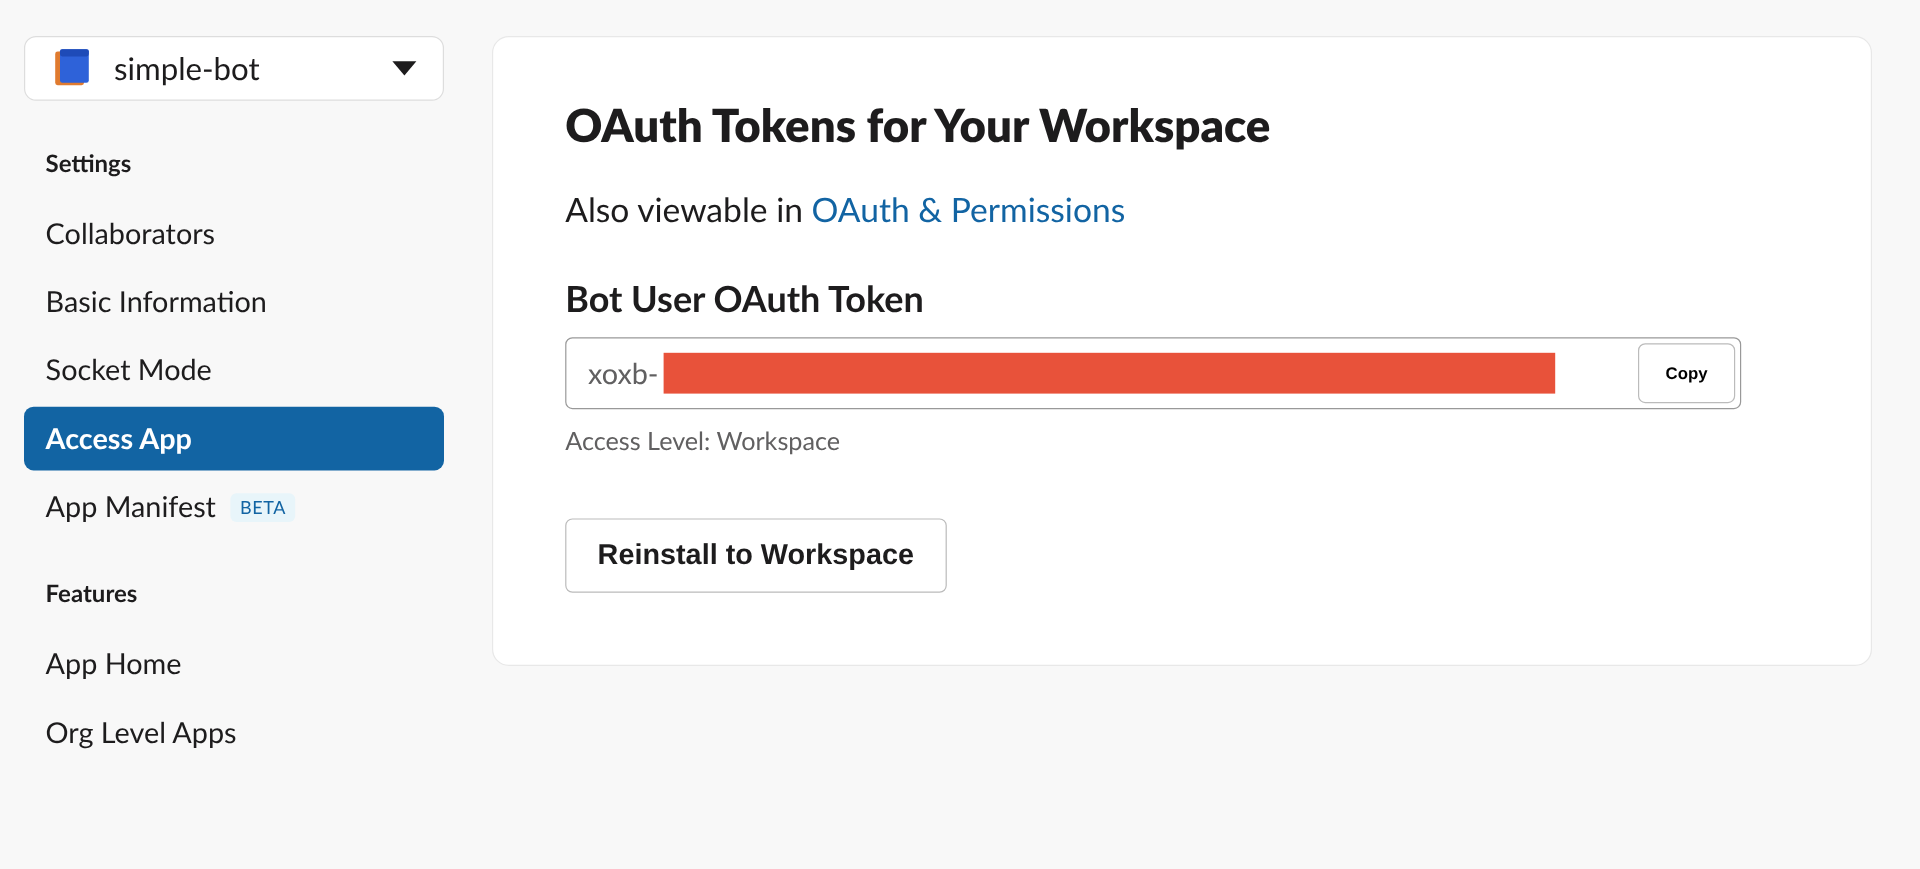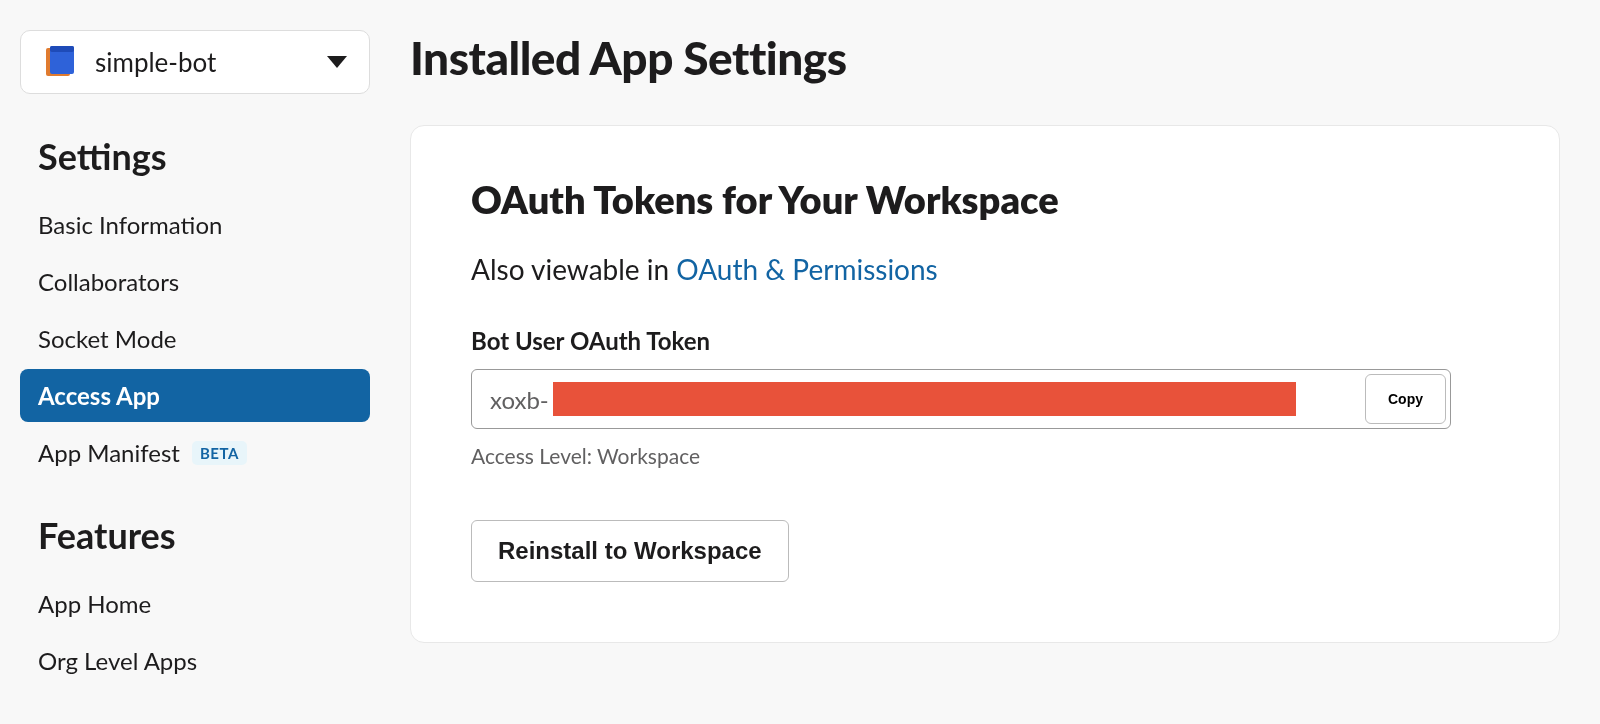--- a/index.html
+++ b/index.html
@@ -18,21 +18,21 @@
   }
   .sidebar {
     width: 390px;
     padding: 30px 20px 0 20px;
     flex-shrink: 0;
   }
   .app-selector {
     background: #fff;
     border: 1px solid #ddd;
     border-radius: 10px;
-    height: 64px;
+    height: 54px;
     display: flex;
     align-items: center;
     padding: 0 22px;
     cursor: pointer;
     margin-bottom: 40px;
   }
   .app-selector .book-icon {
     width: 36px;
     height: 36px;
     margin-right: 16px;
@@ -47,21 +47,21 @@
     flex: 1;
   }
   .app-selector .caret {
     width: 0;
     height: 0;
     border-left: 10px solid transparent;
     border-right: 10px solid transparent;
     border-top: 12px solid #1d1c1d;
   }
   .nav-group-title {
-    font-size: 36px;
+    font-size: 20px;
     font-weight: 700;
     color: #1d1c1d;
     margin: 0 0 20px 18px;
   }
   .nav-item {
     font-size: 24px;
     font-weight: 400;
     color: #1d1c1d;
     padding: 12px 18px;
     border-radius: 8px;
@@ -72,21 +72,21 @@
     margin-bottom: 4px;
   }
   .nav-item.active {
     background: #1264a3;
     color: #fff;
     font-weight: 700;
   }
   .beta-badge {
     display: inline-block;
     font-size: 15px;
-    font-weight: 700;
+    font-weight: 400;
     color: #1264a3;
     background: #e8f5fa;
     border-radius: 5px;
     padding: 3px 8px;
     letter-spacing: 0.5px;
   }
   .nav-spacer { height: 30px; }
 
   .main {
     flex: 1;
@@ -114,21 +114,21 @@
   .subtext {
     font-size: 28px;
     color: #1d1c1d;
     margin-bottom: 40px;
   }
   .subtext a {
     color: #1264a3;
     text-decoration: none;
   }
   .field-label {
-    font-size: 24px;
+    font-size: 30px;
     font-weight: 700;
     color: #1d1c1d;
     margin-bottom: 14px;
   }
   .token-row {
     display: flex;
     align-items: stretch;
     border: 1px solid #999;
     border-radius: 6px;
     height: 60px;
@@ -201,24 +201,24 @@
           <rect x="7" y="2" width="24" height="6" rx="2" fill="#1e4bb8"></rect>
         </svg>
       </span>
       <span class="app-name">simple-bot</span>
       <span class="caret"></span>
     </div>
 
     <div>
       <div class="nav-group-title">Settings</div>
       <div class="nav-item">
+        <span>Collaborators</span>
+      </div>
+      <div class="nav-item">
         <span>Basic Information</span>
-      </div>
-      <div class="nav-item">
-        <span>Collaborators</span>
       </div>
       <div class="nav-item">
         <span>Socket Mode</span>
       </div>
       <div class="nav-item active">
         <span>Access App</span>
       </div>
       <div class="nav-item">
         <span>App Manifest</span>
         <span class="beta-badge">BETA</span>
@@ -233,21 +233,20 @@
         <span>App Home</span>
       </div>
       <div class="nav-item">
         <span>Org Level Apps</span>
       </div>
     </div>
 
   </aside>
 
   <main class="main">
-    <h1 class="page-title">Installed App Settings</h1>
 
     <section class="card">
       <h2 class="card-title">OAuth Tokens for Your Workspace</h2>
 
       <p class="subtext">
         <span>Also viewable in </span><a href="#">OAuth &amp; Permissions</a>
       </p>
 
       <div class="field-label">Bot User OAuth Token</div>
 

